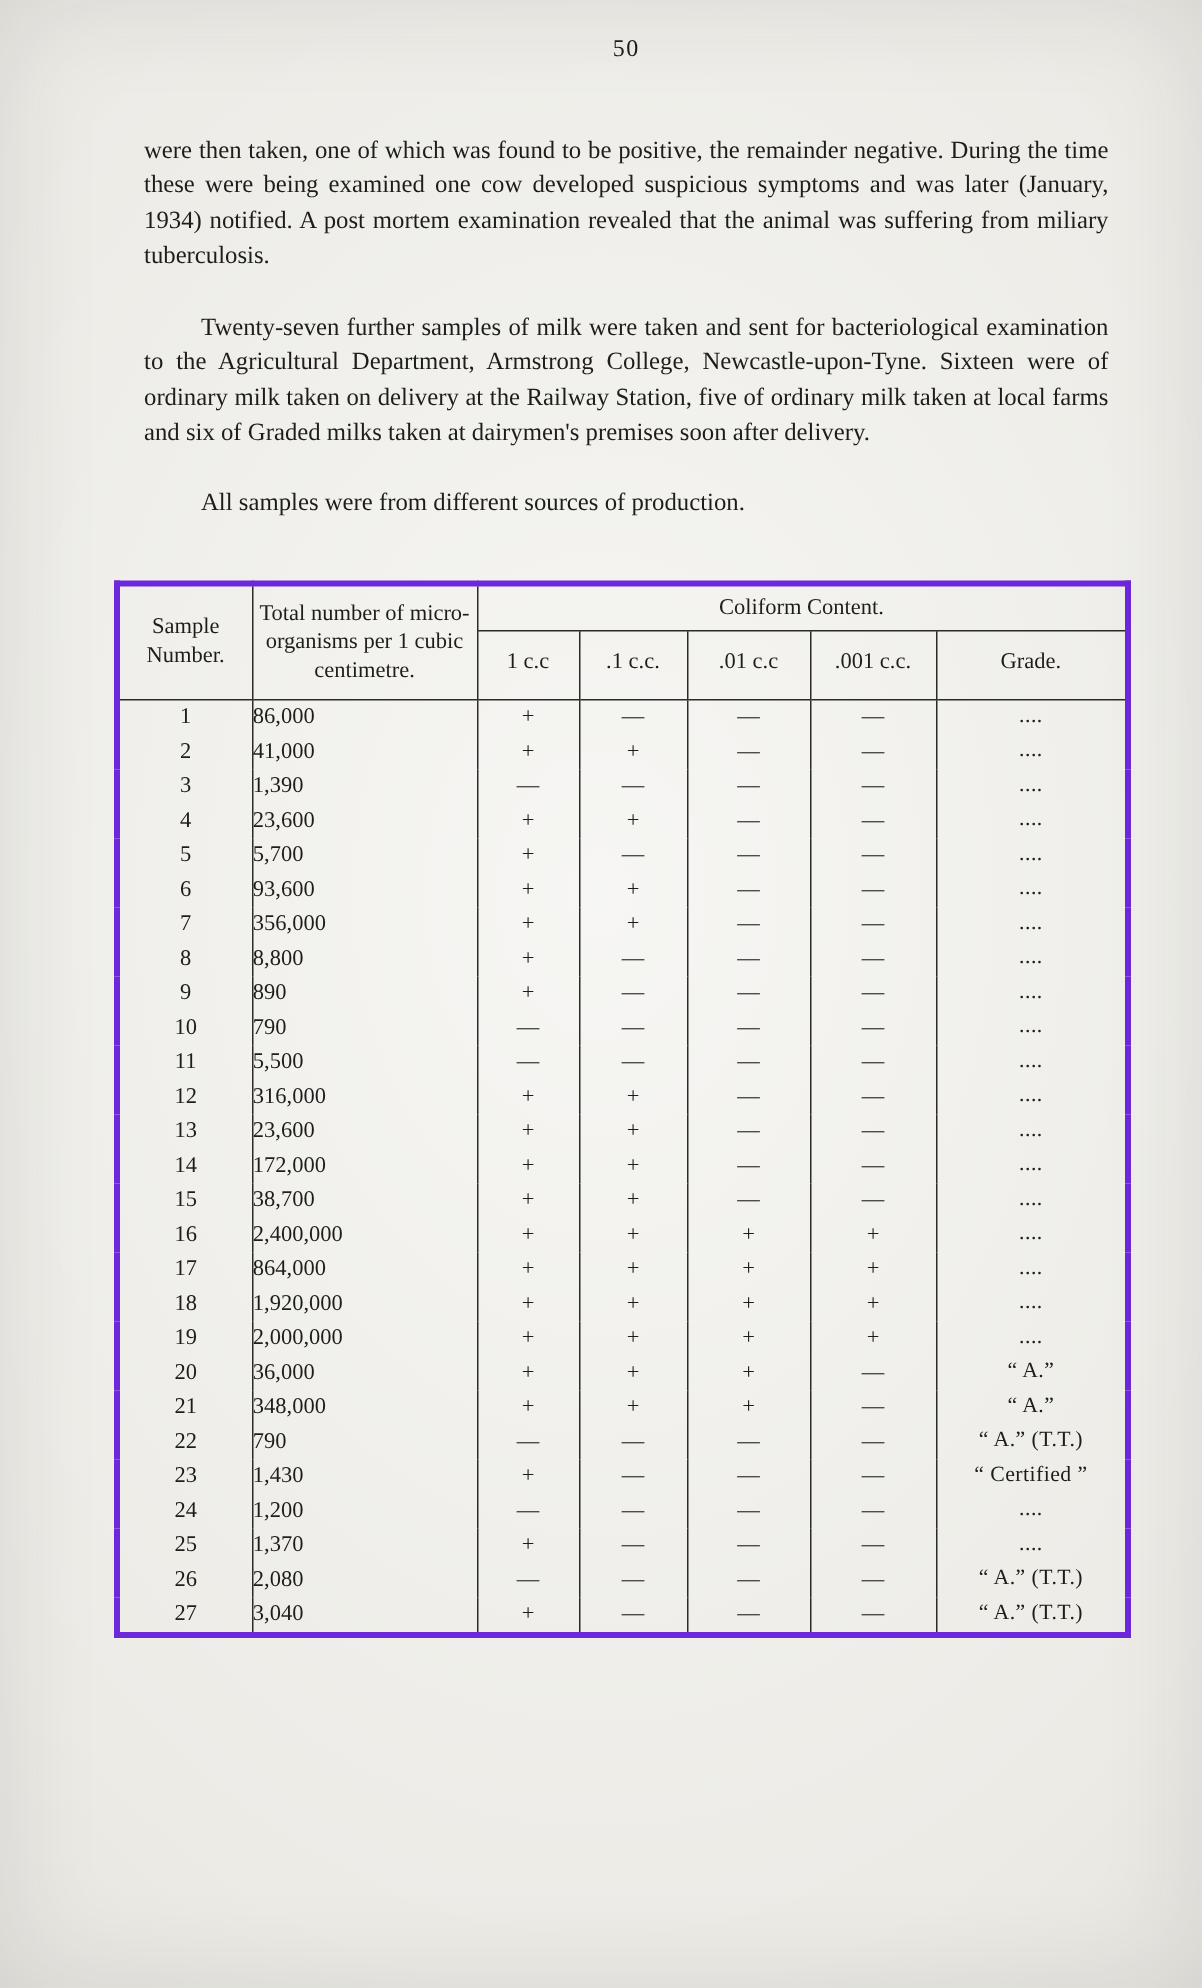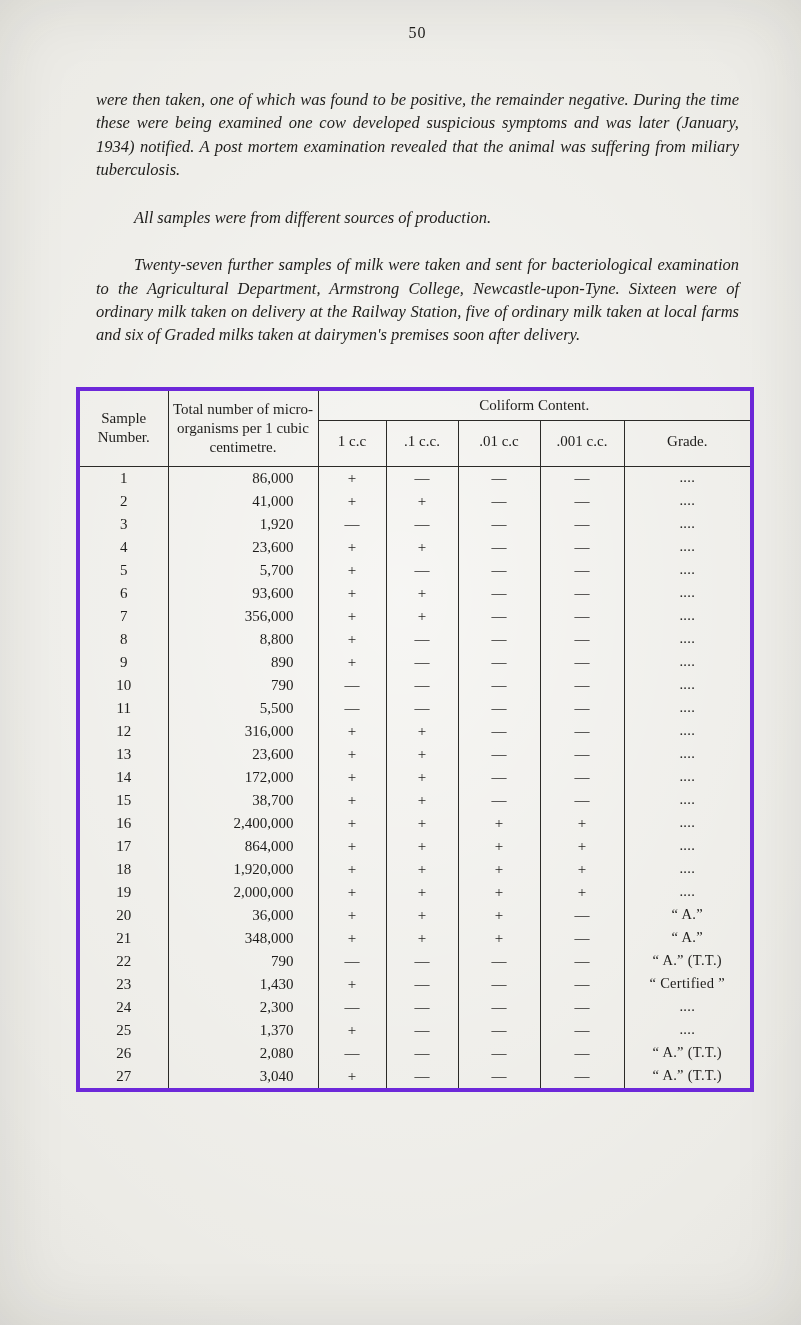--- a/index.html
+++ b/index.html
@@ -24,21 +24,20 @@
     text-align: center;
     font-size: 16px;
     letter-spacing: 1px;
     margin: 0 0 46px 0;
   }
   p.body-text {
     font-size: 16.5px;
     line-height: 1.42;
     text-align: justify;
     margin: 0 0 24px 0;
-    font-style: italic;
   }
   p.indent { text-indent: 38px; }
   p.gap-before { margin-top: 6px; }
   p.last-line { margin-bottom: 0; }
 
   table.results {
     border-collapse: collapse;
     table-layout: fixed;
     margin: 40px 0 0 -20px;
     width: 674px;
@@ -64,21 +63,21 @@
     border-right: 1px solid #2b2a27;
     border-top: none;
     border-bottom: none;
     height: 23px;
     padding: 0;
     line-height: 1.1;
     text-align: center;
     vertical-align: middle;
   }
   table.results tbody td.c-total {
-    text-align: right;
+    text-align: left;
     padding-right: 24px;
   }
   table.results tbody td.c-grade {
     font-size: 14.5px;
     letter-spacing: 0.3px;
   }
   
   .vignette {
     position: absolute;
     inset: 0;
@@ -88,23 +87,23 @@
 </style>
 </head>
 <body>
 
 <div class="page">
 
   <div class="page-number">50</div>
 
   <p class="body-text">were then taken, one of which was found to be positive, the remainder negative. During the time these were being examined one cow developed suspicious symptoms and was later (January, 1934) notified. A post mortem examination revealed that the animal was suffering from miliary tuberculosis.</p>
 
+  <p class="body-text indent">Twenty-seven further samples of milk were taken and sent for bacteriological examination to the Agricultural Department, Armstrong College, Newcastle-upon-Tyne. Sixteen were of ordinary milk taken on delivery at the Railway Station, five of ordinary milk taken at local farms and six of Graded milks taken at dairymen's premises soon after delivery.</p>
+
   <p class="body-text indent gap-before">All samples were from different sources of production.</p>
-
-  <p class="body-text indent">Twenty-seven further samples of milk were taken and sent for bacteriological examination to the Agricultural Department, Armstrong College, Newcastle-upon-Tyne. Sixteen were of ordinary milk taken on delivery at the Railway Station, five of ordinary milk taken at local farms and six of Graded milks taken at dairymen's premises soon after delivery.</p>
 
 
   <table class="results">
     <colgroup>
       <col style="width:90px">
       <col style="width:150px">
       <col style="width:68px">
       <col style="width:72px">
       <col style="width:82px">
       <col style="width:84px">
@@ -138,21 +137,21 @@
           <td class="c-sample">2</td>
           <td class="c-total">41,000</td>
           <td class="c-cc1">+</td>
           <td class="c-ccp1">+</td>
           <td class="c-ccp01">—</td>
           <td class="c-ccp001">—</td>
           <td class="c-grade">....</td>
         </tr>
         <tr>
           <td class="c-sample">3</td>
-          <td class="c-total">1,920</td>
+          <td class="c-total">1,390</td>
           <td class="c-cc1">—</td>
           <td class="c-ccp1">—</td>
           <td class="c-ccp01">—</td>
           <td class="c-ccp001">—</td>
           <td class="c-grade">....</td>
         </tr>
         <tr>
           <td class="c-sample">4</td>
           <td class="c-total">23,600</td>
           <td class="c-cc1">+</td>
@@ -327,21 +326,21 @@
           <td class="c-sample">23</td>
           <td class="c-total">1,430</td>
           <td class="c-cc1">+</td>
           <td class="c-ccp1">—</td>
           <td class="c-ccp01">—</td>
           <td class="c-ccp001">—</td>
           <td class="c-grade">“ Certified ”</td>
         </tr>
         <tr>
           <td class="c-sample">24</td>
-          <td class="c-total">2,300</td>
+          <td class="c-total">1,200</td>
           <td class="c-cc1">—</td>
           <td class="c-ccp1">—</td>
           <td class="c-ccp01">—</td>
           <td class="c-ccp001">—</td>
           <td class="c-grade">....</td>
         </tr>
         <tr>
           <td class="c-sample">25</td>
           <td class="c-total">1,370</td>
           <td class="c-cc1">+</td>

